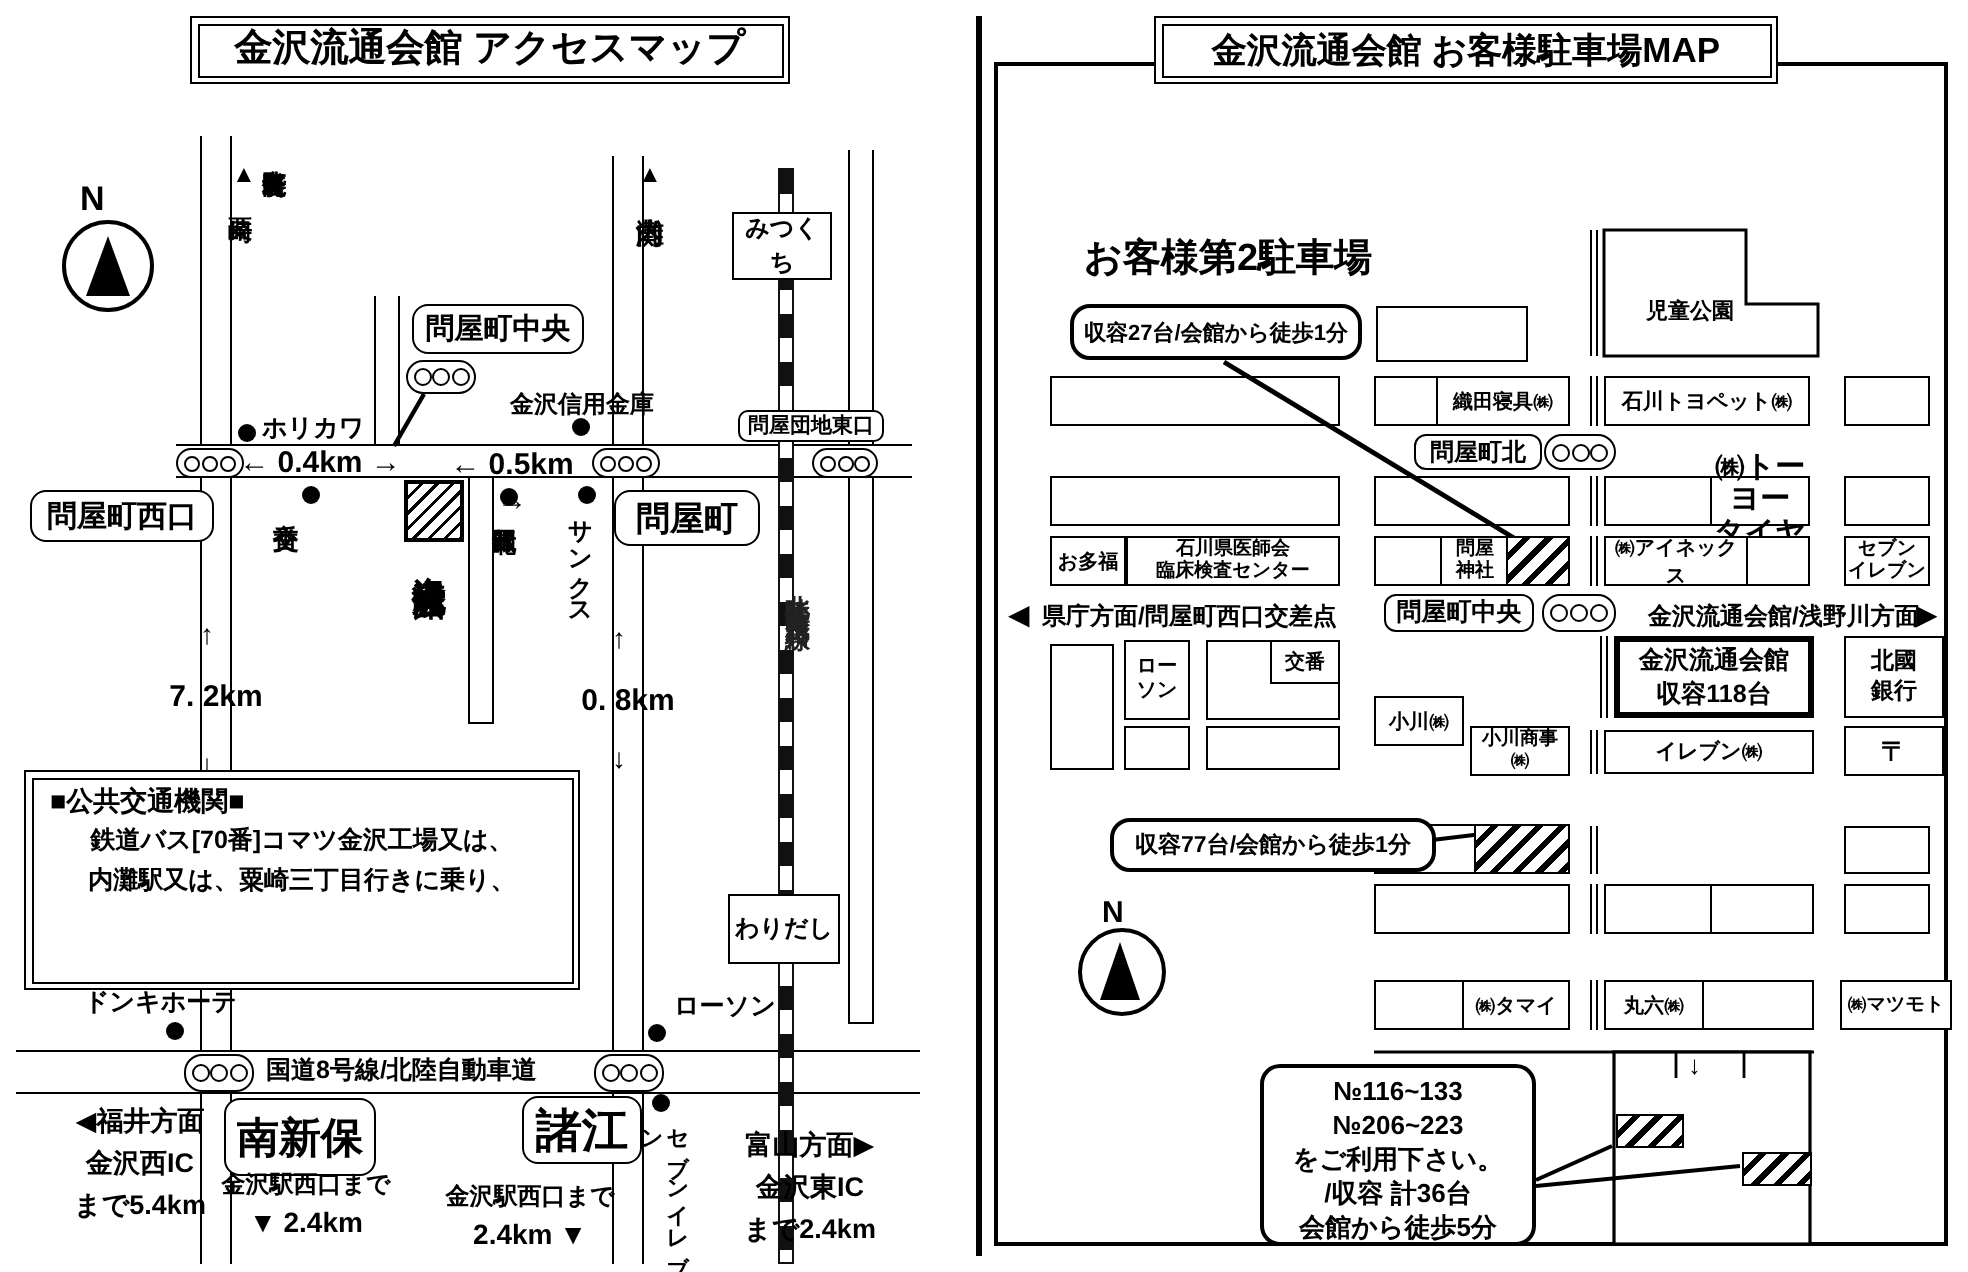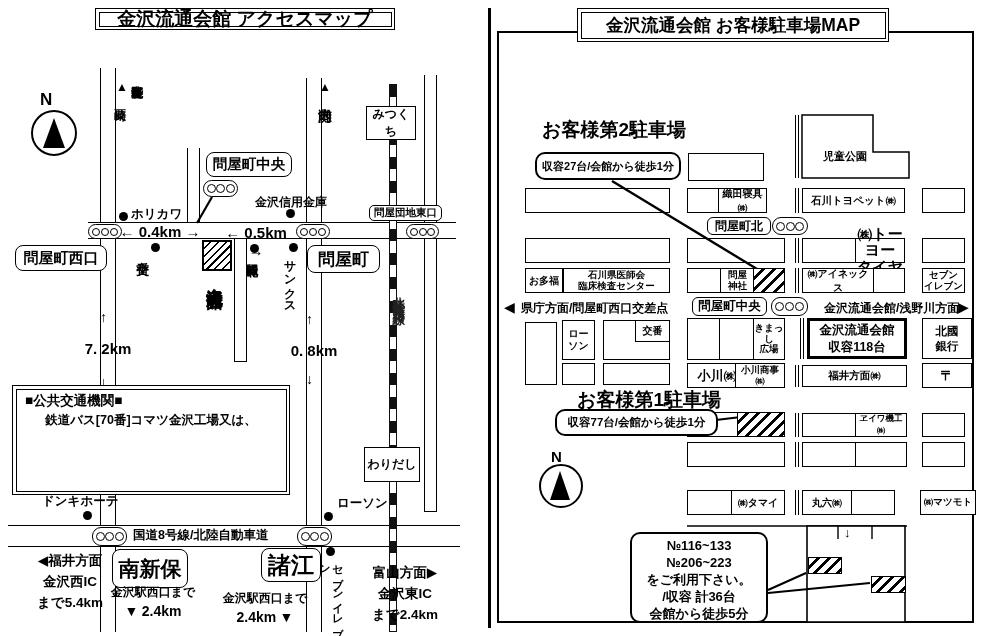--- a/index.html
+++ b/index.html
@@ -42,21 +42,21 @@
 
   <div class="abs rv" style="left:100px;top:68px;width:16px;height:564px"></div>
   <div class="abs rv" style="left:187px;top:148px;width:13px;height:78px"></div>
   <div class="abs rv" style="left:234px;top:239px;width:13px;height:123px;border-bottom:1.6px solid #000"></div>
   <div class="abs rv" style="left:306px;top:78px;width:16px;height:554px"></div>
   <div class="abs rv" style="left:424px;top:75px;width:13px;height:437px;border-bottom:1.6px solid #000"></div>
   <div class="abs rail" style="left:389px;top:84px;width:8px;height:548px"></div>
   <div class="abs rh" style="left:88px;top:222px;width:368px;height:17px"></div>
   <div class="abs rh" style="left:8px;top:525px;width:452px;height:22px"></div>
 
-  <div class="abs dbox ctr" style="left:95px;top:8px;width:300px;height:22px">
+  <div class="abs dbox ctr" style="left:95px;top:8px;width:300px;height:34px">
     <span class="txt" style="font-size:19px">金沢流通会館 アクセスマップ</span>
   </div>
 
   <div class="abs txt" style="left:40px;top:90px;font-size:17px">N</div>
   <div class="abs circ" style="left:31px;top:110px;width:46px;height:46px"></div>
   <div class="abs tri-n" style="left:43px;top:118px"></div>
 
   <div class="abs txt" style="left:116px;top:80px;font-size:12px">▲</div>
   <div class="abs txt vt" style="left:113px;top:99px;font-size:12px">粟崎</div>
   <div class="abs txt vt" style="left:130px;top:76px;font-size:12px">能登有料道路</div>
@@ -112,20 +112,21 @@
   <div class="abs txt" style="left:100px;top:309px;font-size:14px">↑</div>
   <div class="abs txt ctr" style="left:76px;top:340px;width:64px;font-size:15px">7. 2km</div>
   <div class="abs txt" style="left:100px;top:374px;font-size:14px">↓</div>
   <div class="abs txt" style="left:306px;top:311px;font-size:14px">↑</div>
   <div class="abs txt ctr" style="left:282px;top:342px;width:64px;font-size:15px">0. 8km</div>
   <div class="abs txt" style="left:306px;top:371px;font-size:14px">↓</div>
 
   <div class="abs dbox" style="left:12px;top:385px;width:278px;height:110px">
     <div class="txt" style="margin:7px 0 1px 12px;font-size:13.5px">■公共交通機関■</div>
     <div class="txt ctr" style="font-size:12.5px;height:20px">鉄道バス[70番]コマツ金沢工場又は、</div>
+    <div class="txt ctr" style="font-size:12.5px;height:20px">内灘駅又は、粟崎三丁目行きに乗り、</div>
   </div>
 
   <div class="abs txt" style="left:42px;top:494px;font-size:12.5px">ドンキホーテ</div>
   <div class="abs dot" style="left:83px;top:511px"></div>
   <div class="abs dot" style="left:324px;top:512px"></div>
   <div class="abs txt" style="left:337px;top:496px;font-size:12.5px">ローソン</div>
   <div class="abs txt" style="left:133px;top:528px;font-size:12.5px">国道8号線/北陸自動車道</div>
   <div class="abs sig" style="left:92px;top:527px;width:35px;height:19px">
       <i></i>
       <i></i>
@@ -169,21 +170,21 @@
   </div>
 
   <div class="abs txt" style="left:542px;top:119px;font-size:19px">お客様第2駐車場</div>
   <div class="abs callout ctr" style="left:535px;top:152px;width:146px;height:28px;font-size:11px">収容27台/会館から徒歩1分</div>
 
   <div class="blk" style="left:688px;top:153px;width:76px;height:28px"></div>
   <div class="abs curb" style="left:795px;top:115px;width:4px;height:63px"></div>
   <div class="abs txt ctr" style="left:805px;top:150px;width:80px;font-size:11px;z-index:6">児童公園</div>
 
   <div class="blk" style="left:525px;top:188px;width:145px;height:25px"></div>
-  <div class="blk" style="left:687px;top:188px;width:80px;height:25px">
+  <div class="blk" style="left:687px;top:188px;width:98px;height:25px">
     <i class="dv" style="left:30px"></i>
     <span class="cell" style="left:31px;right:0;top:0;bottom:0;font-size:10px">織田寝具㈱</span>
   </div>
   <div class="abs curb" style="left:795px;top:188px;width:4px;height:25px"></div>
   <div class="blk ctr" style="left:802px;top:188px;width:103px;height:25px;font-size:10.5px">石川トヨペット㈱</div>
   <div class="blk" style="left:922px;top:188px;width:43px;height:25px"></div>
 
   <div class="abs lbl ctr" style="left:707px;top:217px;width:64px;height:18px;font-size:12px;border-radius:6px">問屋町北</div>
   <div class="abs sig" style="left:772px;top:217px;width:36px;height:18px">
       <i></i>
@@ -227,71 +228,59 @@
       <i></i>
     </div>
   <div class="abs txt" style="left:824px;top:301px;font-size:12px">金沢流通会館/浅野川方面</div>
   <div class="abs txt" style="left:958px;top:299px;font-size:14px">▶</div>
 
   <div class="blk" style="left:525px;top:322px;width:32px;height:63px"></div>
   <div class="blk ctr pre" style="left:562px;top:320px;width:33px;height:40px;font-size:10px;line-height:1.2">ロー
 ソン</div>
   <div class="blk" style="left:603px;top:320px;width:67px;height:40px"></div>
   <div class="blk ctr" style="left:635px;top:320px;width:35px;height:22px;font-size:10px;z-index:4">交番</div>
-  <div class="blk" style="left:687px;top:318px;width:98px;height:42px">
-    <i class="dv" style="left:31px"></i>
-    <i class="dv" style="left:65px"></i>
-    <span class="cell pre" style="left:66px;right:0;top:0;bottom:0;font-size:9.5px;line-height:1.1">きまっ
-し
-広場</span>
-  </div>
   <div class="abs curb" style="left:800px;top:318px;width:4px;height:41px"></div>
   <div class="blk ctr pre" style="left:807px;top:318px;width:100px;height:41px;border-width:3px;font-size:12.5px;line-height:1.3">金沢流通会館
 収容118台</div>
   <div class="blk ctr pre" style="left:922px;top:318px;width:50px;height:41px;font-size:11.5px;line-height:1.25">北國
 銀行</div>
 
   <div class="blk" style="left:562px;top:363px;width:33px;height:22px"></div>
   <div class="blk" style="left:603px;top:363px;width:67px;height:22px"></div>
-  <div class="blk ctr" style="left:687px;top:363px;width:60px;height:25px;font-size:13px">小川㈱</div>
+  <div class="blk ctr" style="left:687px;top:348px;width:45px;height:25px;font-size:10px">小川㈱</div>
   <div class="blk ctr pre" style="left:735px;top:363px;width:50px;height:25px;font-size:9.5px;line-height:1.1">小川商事
 ㈱</div>
   <div class="abs curb" style="left:795px;top:365px;width:4px;height:22px"></div>
-  <div class="blk ctr" style="left:802px;top:365px;width:105px;height:22px;font-size:10.5px">福井方面㈱</div>
+  <div class="blk ctr" style="left:802px;top:365px;width:105px;height:22px;font-size:10.5px">イレブン㈱</div>
   <div class="blk ctr" style="left:922px;top:363px;width:50px;height:25px;font-size:13px">〒</div>
 
-  <div class="abs txt" style="left:577px;top:389px;font-size:19px">お客様第1駐車場</div>
   <div class="abs callout ctr" style="left:555px;top:409px;width:163px;height:27px;font-size:11.5px">収容77台/会館から徒歩1分</div>
 
   <div class="blk" style="left:687px;top:412px;width:98px;height:25px"></div>
   <div class="abs hatch" style="left:737px;top:412px;width:48px;height:25px"></div>
   <div class="abs curb" style="left:795px;top:413px;width:4px;height:24px"></div>
-  <div class="blk" style="left:802px;top:413px;width:105px;height:24px">
-    <i class="dv" style="left:52px"></i>
-    <span class="cell" style="left:53px;right:0;top:0;bottom:0;font-size:8.5px">ヱイワ機工㈱</span>
-  </div>
   <div class="blk" style="left:922px;top:413px;width:43px;height:24px"></div>
 
   <div class="blk" style="left:687px;top:442px;width:98px;height:25px"></div>
   <div class="abs curb" style="left:795px;top:442px;width:4px;height:25px"></div>
   <div class="blk" style="left:802px;top:442px;width:105px;height:25px">
     <i class="dv" style="left:52px"></i>
   </div>
   <div class="blk" style="left:922px;top:442px;width:43px;height:25px"></div>
 
   <div class="abs txt" style="left:551px;top:448px;font-size:15px">N</div>
   <div class="abs circ" style="left:539px;top:464px;width:44px;height:44px"></div>
   <div class="abs tri-n" style="left:550px;top:471px;border-left-width:10px;border-right-width:10px;border-bottom-width:29px"></div>
 
   <div class="blk" style="left:687px;top:490px;width:98px;height:25px">
     <i class="dv" style="left:43px"></i>
     <span class="cell" style="left:44px;right:0;top:0;bottom:0;font-size:10px">㈱タマイ</span>
   </div>
   <div class="abs curb" style="left:795px;top:490px;width:4px;height:25px"></div>
-  <div class="blk" style="left:802px;top:490px;width:93px;height:25px">
+  <div class="blk" style="left:802px;top:490px;width:105px;height:25px">
     <i class="dv" style="left:48px"></i>
     <span class="cell" style="left:0;width:48px;top:0;bottom:0;font-size:10px">丸六㈱</span>
   </div>
   <div class="blk ctr" style="left:920px;top:490px;width:56px;height:25px;font-size:9.5px">㈱マツモト</div>
 
   <div class="abs txt" style="left:844px;top:525px;font-size:13px;z-index:6">↓</div>
   <div class="abs hatch" style="left:808px;top:557px;width:34px;height:17px"></div>
   <div class="abs hatch" style="left:871px;top:576px;width:35px;height:17px"></div>
   <div class="abs callout" style="left:630px;top:532px;width:138px;height:91px;padding-top:3px;text-align:center;font-size:13px;line-height:17px">
     <div>№116~133</div>

